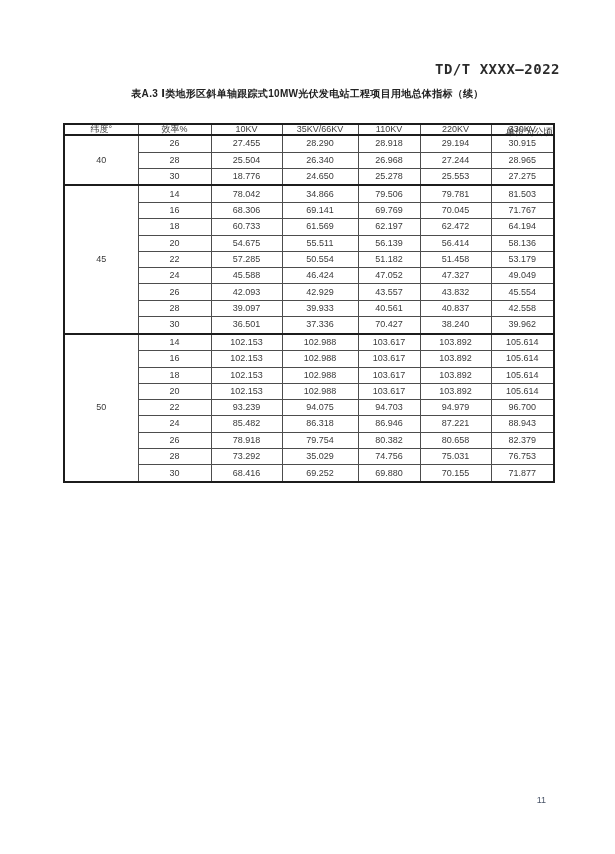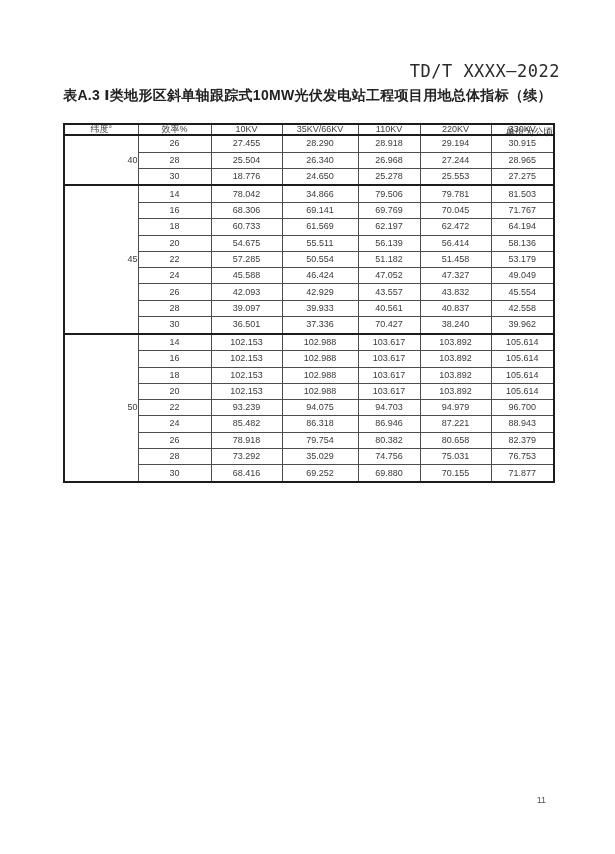--- a/index.html
+++ b/index.html
@@ -15,32 +15,32 @@
   .page {
     position: absolute;
     inset: 0;
     background: #ffffff;
   }
   .doc-code {
     position: absolute;
     top: 61px;
     right: 55px;
     font-family: "DejaVu Sans Mono", "Liberation Mono", monospace;
-    font-size: 17px;
-    font-weight: normal;
+    font-size: 14px;
+    font-weight: bold;
     color: #2b2b2b;
     letter-spacing: 0.5px;
   }
   .table-title {
     position: absolute;
     top: 87px;
     left: 0;
     width: 100%;
     text-align: center;
-    font-size: 14px;
+    font-size: 10px;
     font-weight: bold;
     color: #222222;
     letter-spacing: 0.3px;
   }
   .unit-note {
     position: absolute;
     top: 108px;
     right: 62px;
     font-size: 9.5px;
     color: #333333;
@@ -67,21 +67,21 @@
     vertical-align: middle;
     padding: 0;
     line-height: 1;
     font-weight: normal;
     white-space: nowrap;
     overflow: hidden;
   }
   table { border: 2px solid #1c1c1c; }
   thead th { border-bottom: 2px solid #1c1c1c; color: #3a3a3a; }
   tr.group-start td { border-top: 2px solid #1c1c1c; }
-  td.lat-cell { color: #3a3a3a; text-align: right; }
+  td.lat-cell { color: #3a3a3a; }
   .page-number {
     position: absolute;
     top: 795px;
     right: 69px;
     font-size: 9px;
     color: #4a5568;
   }
 </style>
 </head>
 <body>

